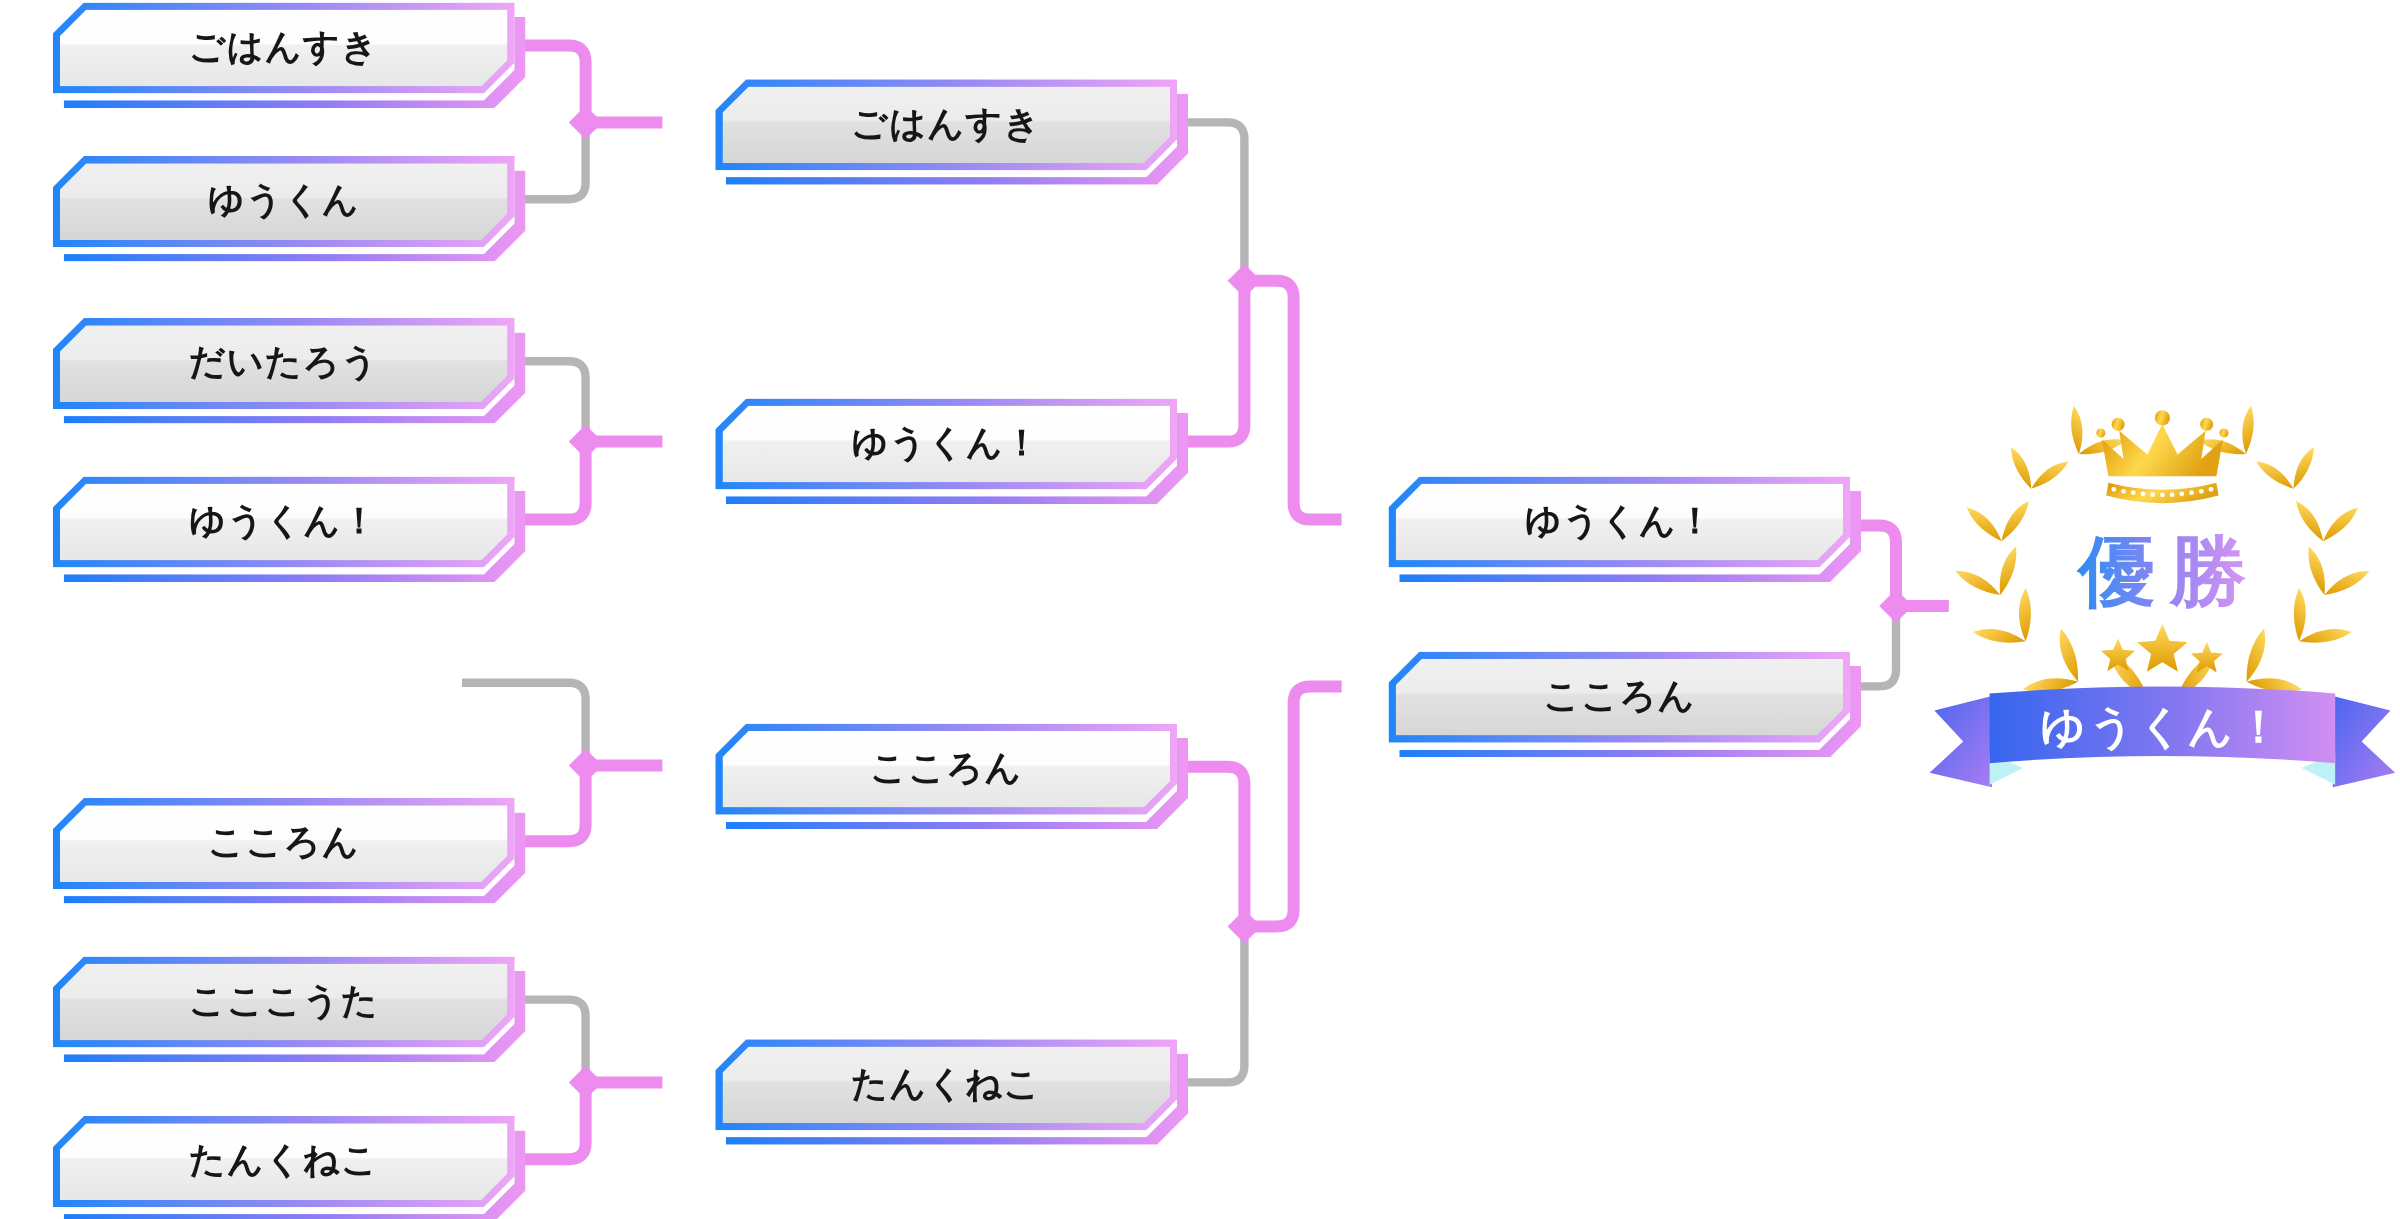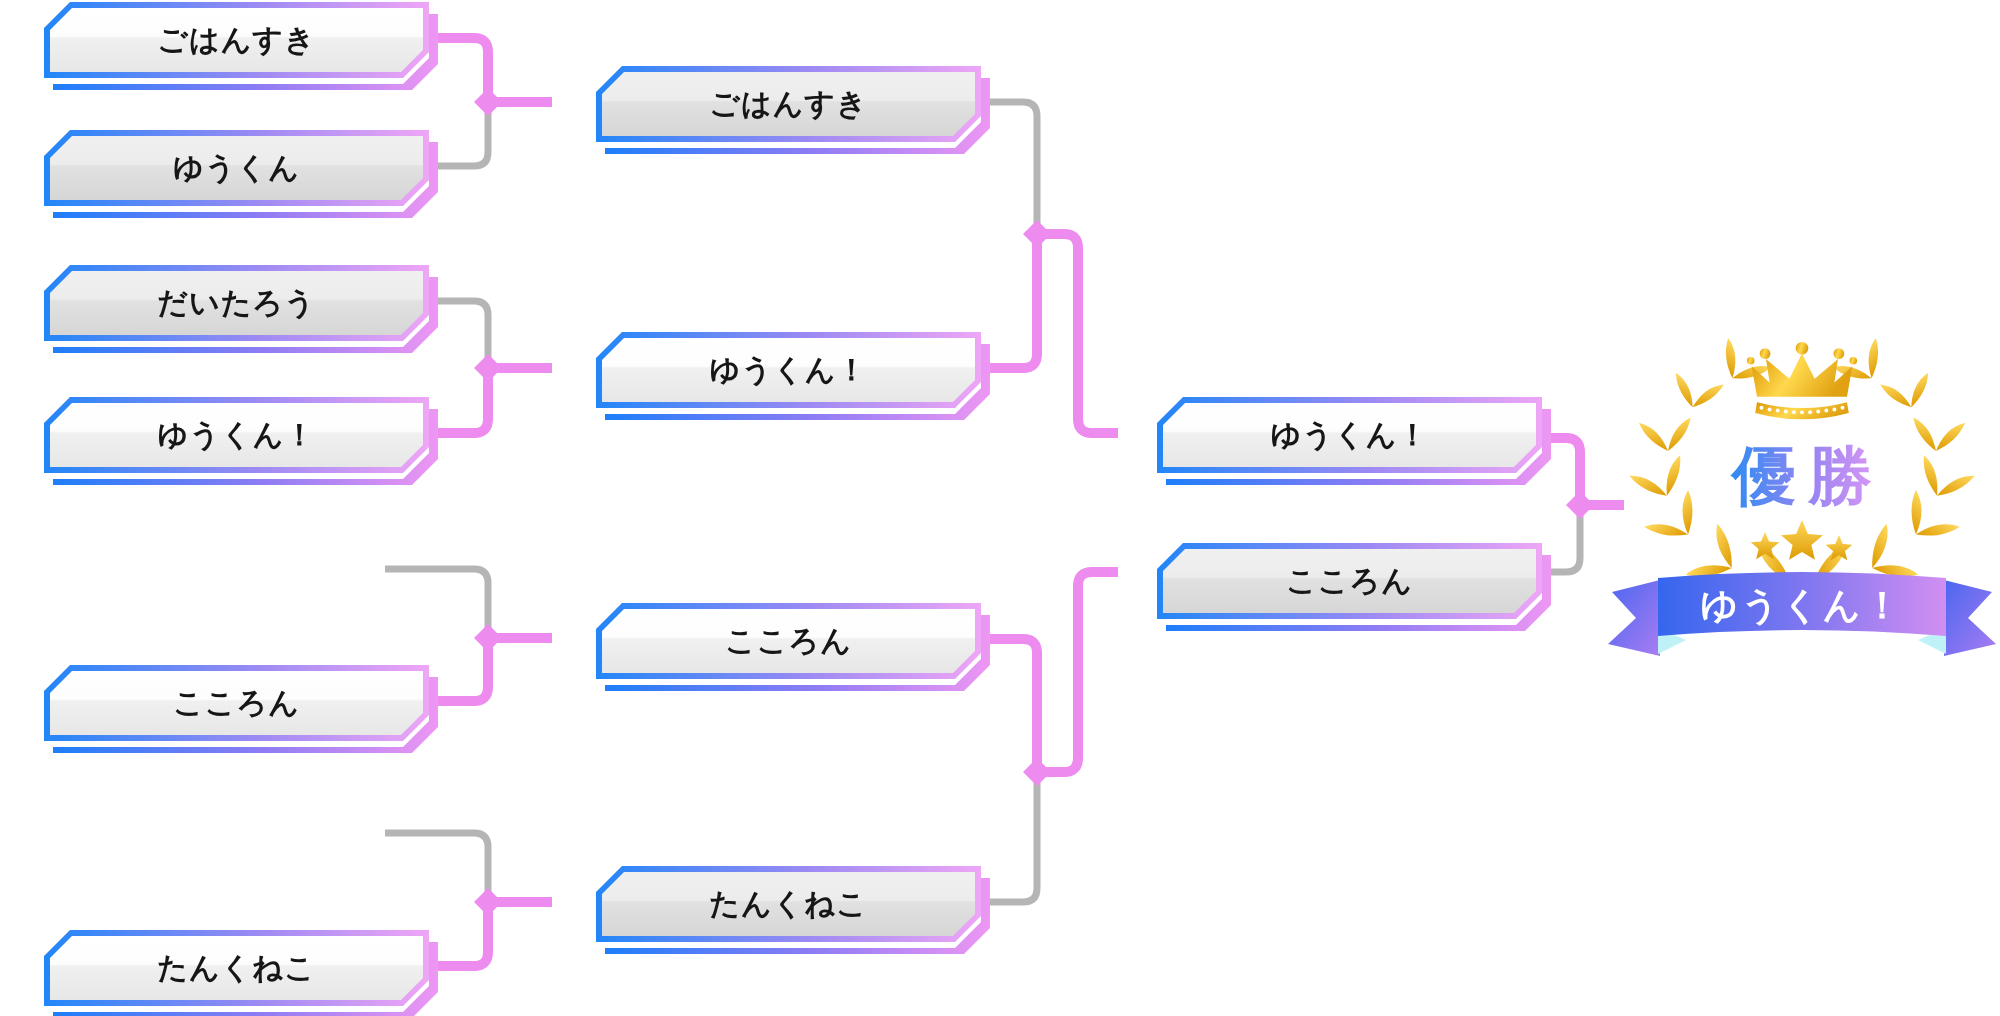--- a/index.html
+++ b/index.html
@@ -116,20 +116,29 @@
   </div>
   <div class="slot r1" style="top:665px" data-state="win">
     <div class="back"></div>
       <div class="gapw"></div>
     <div class="frame">
         <div class="fillbox">
       <span class="label">こころん</span>
         </div>
       </div>
   </div>
+  <div class="slot r1" style="top:797px" data-state="lose">
+    <div class="back"></div>
+      <div class="gapw"></div>
+    <div class="frame">
+        <div class="fillbox">
+      <span class="label">こここうた</span>
+        </div>
+      </div>
+  </div>
   <div class="slot r1" style="top:930px" data-state="win">
     <div class="back"></div>
       <div class="gapw"></div>
     <div class="frame">
         <div class="fillbox">
       <span class="label">たんくねこ</span>
         </div>
       </div>
   </div>
 

